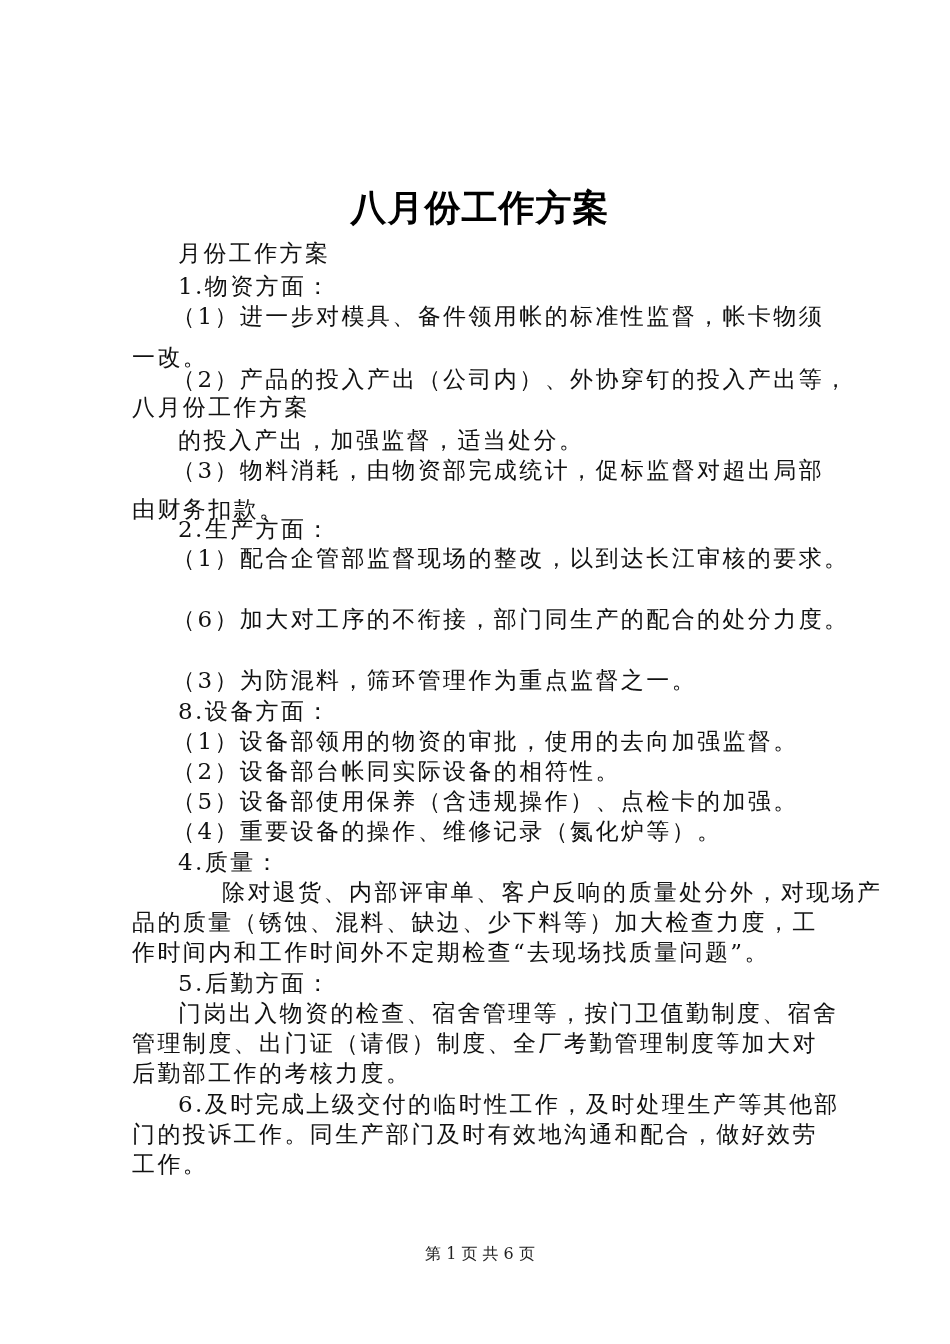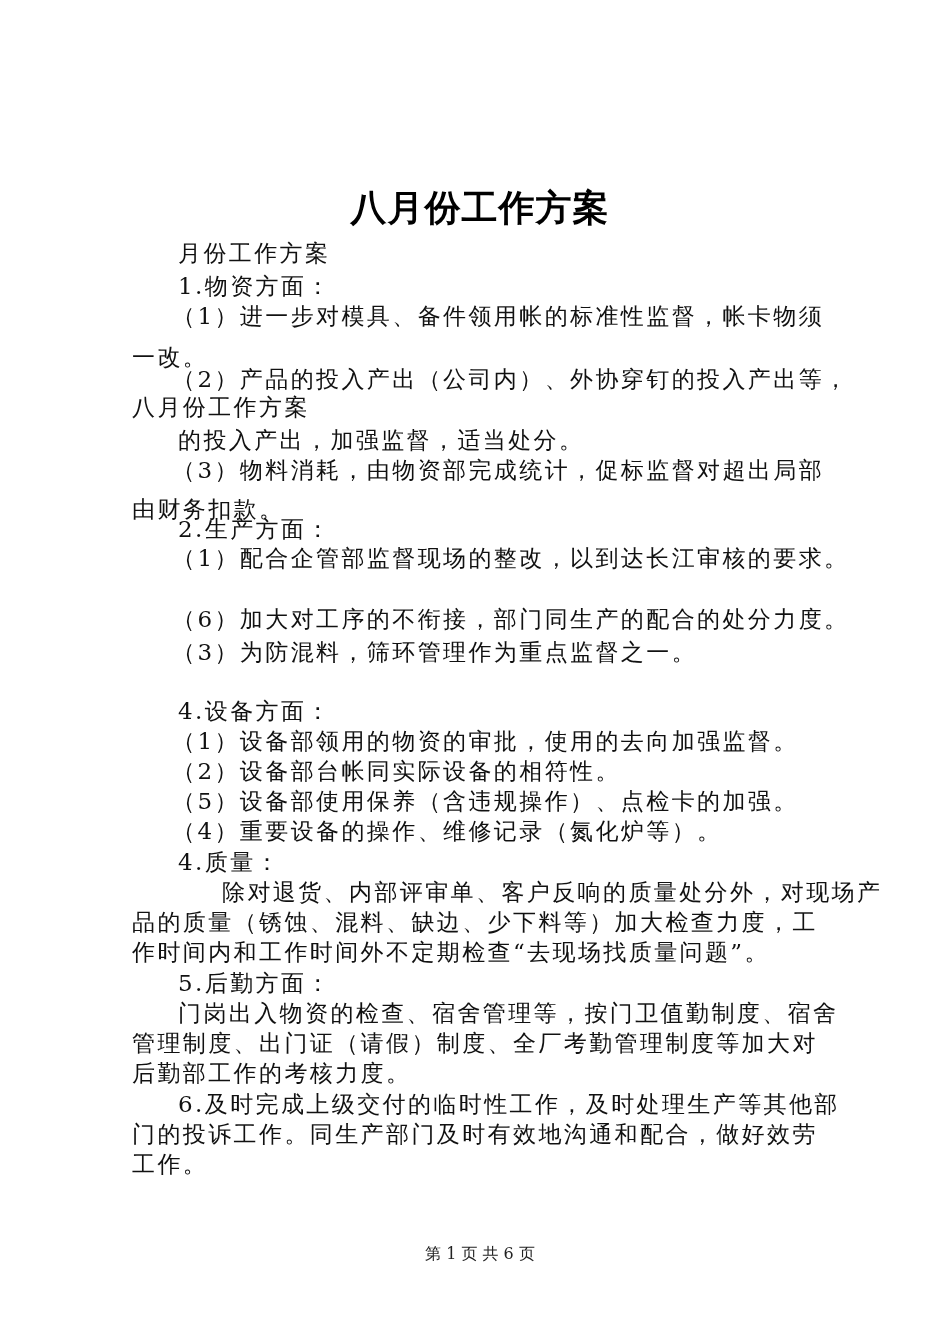--- a/index.html
+++ b/index.html
@@ -67,22 +67,22 @@
       <div class="line ind2" style="top: 301px;">（1）进一步对模具、备件领用帐的标准性监督，帐卡物须</div>
       <div class="line" style="top: 331px; margin-top: 11px;">一改。</div>
       <div class="line ind2" style="top: 364px;">（2）产品的投入产出（公司内）、外协穿钉的投入产出等，</div>
       <div class="line" style="top: 392px;">八月份工作方案</div>
       <div class="line ind1" style="top: 425px;">的投入产出，加强监督，适当处分。</div>
       <div class="line ind2" style="top: 455px;">（3）物料消耗，由物资部完成统计，促标监督对超出局部</div>
       <div class="line" style="top: 494px;">由财务扣款。</div>
       <div class="line ind1" style="top: 514px;">2.生产方面：</div>
       <div class="line ind2" style="top: 543px;">（1）配合企管部监督现场的整改，以到达长江审核的要求。</div>
       <div class="line ind2" style="top: 604px;">（6）加大对工序的不衔接，部门同生产的配合的处分力度。</div>
-      <div class="line ind2" style="top: 637px; text-align: right;">（3）为防混料，筛环管理作为重点监督之一。</div>
-      <div class="line ind1" style="top: 696px;">4.设备方面：</div>
+      <div class="line ind2" style="top: 665px; text-align: right;">（3）为防混料，筛环管理作为重点监督之一。</div>
+      <div class="line ind1" style="top: 696px;">8.设备方面：</div>
       <div class="line ind2" style="top: 726px;">（1）设备部领用的物资的审批，使用的去向加强监督。</div>
       <div class="line ind2" style="top: 756px;">（2）设备部台帐同实际设备的相符性。</div>
       <div class="line ind2" style="top: 786px;">（5）设备部使用保养（含违规操作）、点检卡的加强。</div>
       <div class="line ind2" style="top: 816px;">（4）重要设备的操作、维修记录（氮化炉等）。</div>
       <div class="line ind1" style="top: 847px;">4.质量：</div>
       <div class="line ind1" style="top: 877px; margin-left: 44px;">除对退货、内部评审单、客户反响的质量处分外，对现场产</div>
       <div class="line" style="top: 907px;">品的质量（锈蚀、混料、缺边、少下料等）加大检查力度，工</div>
       <div class="line" style="top: 937px;">作时间内和工作时间外不定期检查“去现场找质量问题”。</div>
       <div class="line ind1" style="top: 968px;">5.后勤方面：</div>
       <div class="line ind1" style="top: 998px;">门岗出入物资的检查、宿舍管理等，按门卫值勤制度、宿舍</div>

